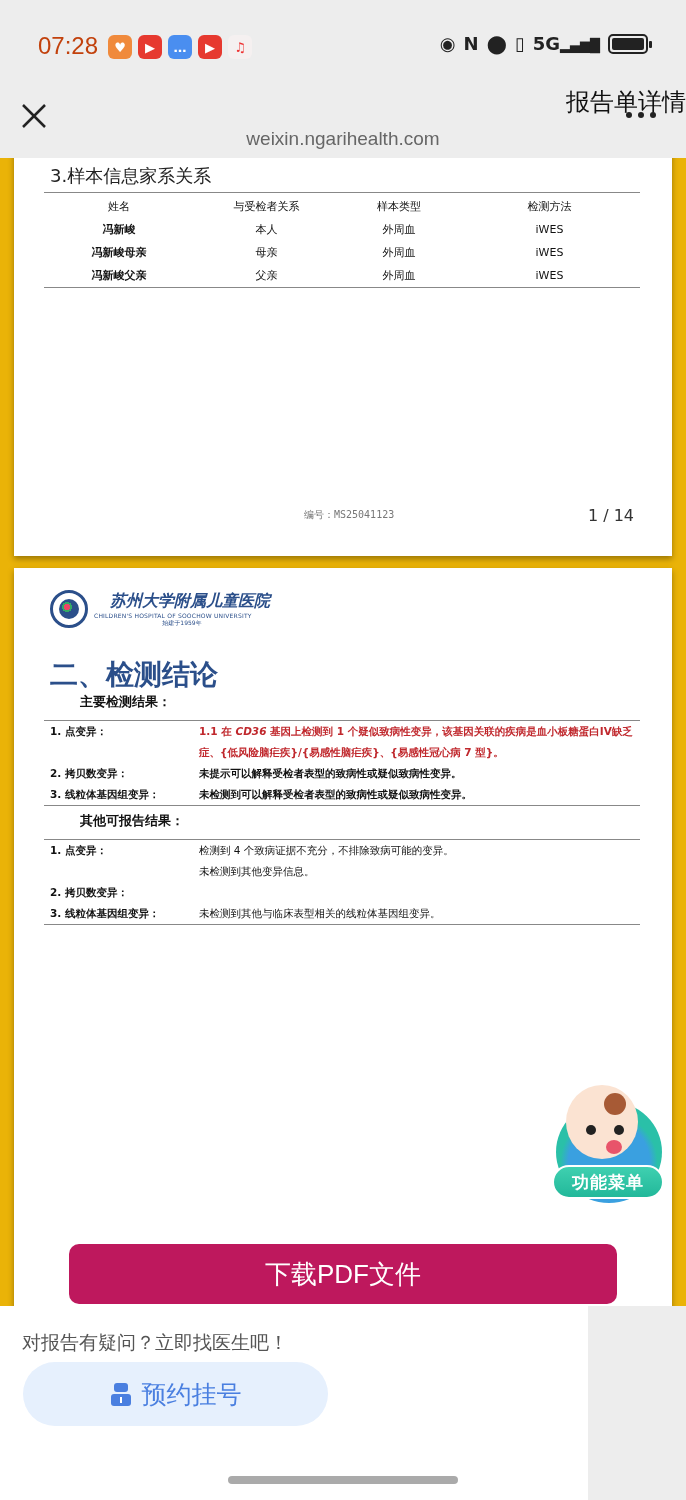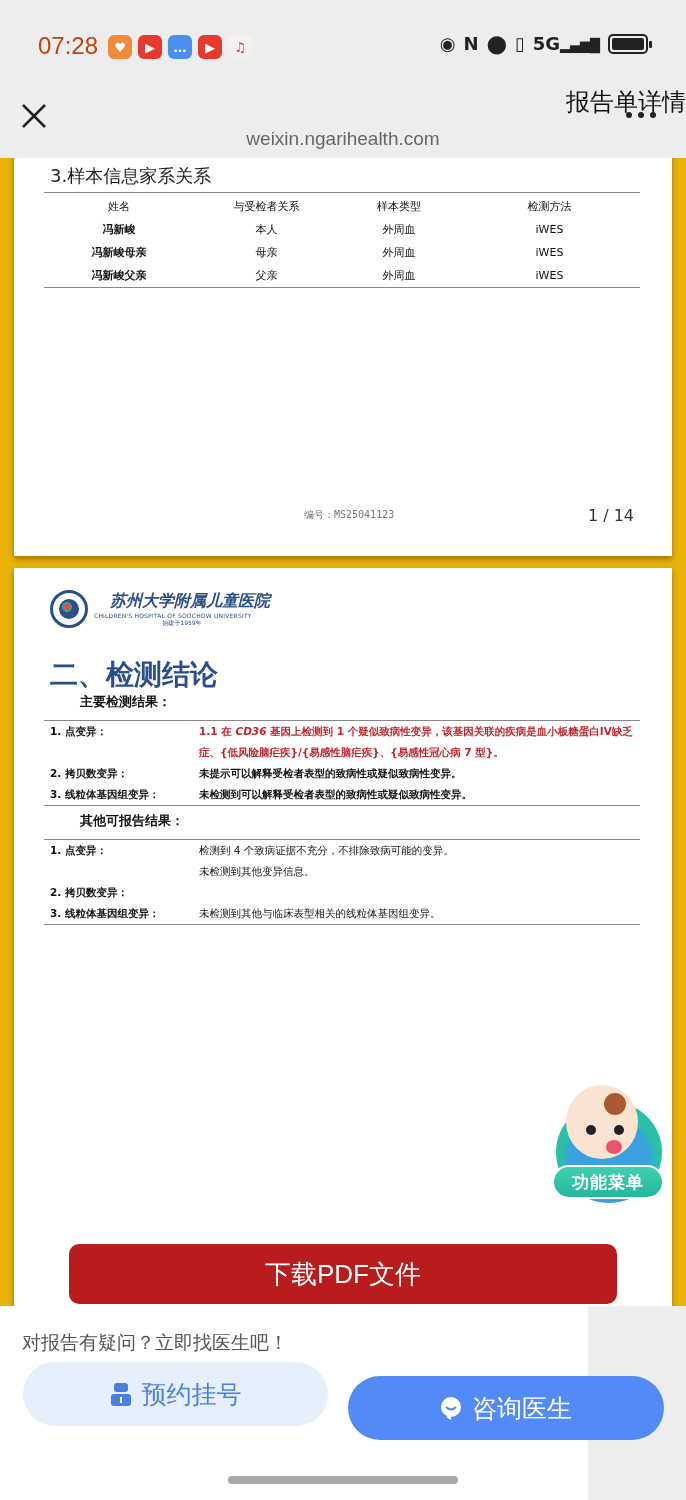--- a/index.html
+++ b/index.html
@@ -58,21 +58,21 @@
   .bold { font-weight: bold; }
 
   .fab { position: absolute; left: 552px; top: 1085px; width: 112px; height: 122px; }
   .fab-circle { position: absolute; left: 4px; top: 16px; width: 106px; height: 102px; border-radius: 50%; background: radial-gradient(circle at 50% 60%, #3aa0e0 0 50%, #2ac0a8 60%); }
   .fab-head { position: absolute; left: 14px; top: 0; width: 72px; height: 74px; border-radius: 50%; background: #fbe3d2; }
   .fab-hair { position: absolute; left: 38px; top: 8px; width: 22px; height: 22px; border-radius: 50%; background: #a75a35; }
   .fab-eye { position: absolute; top: 40px; width: 10px; height: 10px; border-radius: 50%; background: #222; }
   .fab-pacifier { position: absolute; left: 40px; top: 55px; width: 16px; height: 14px; border-radius: 50%; background: #e8546a; }
   .fab-label { position: absolute; left: 0; top: 80px; width: 112px; height: 34px; border-radius: 17px; background: linear-gradient(#3fd0b0, #22b89a); border: 2px solid #fff; color: #fff; font-weight: bold; font-size: 17px; text-align: center; line-height: 30px; letter-spacing: 1px; }
 
-  .download-btn { position: absolute; left: 69px; top: 1244px; width: 548px; height: 60px; border-radius: 10px; background: #b91c1c; color: #fff; font-size: 26px; text-align: center; line-height: 60px; border: none; }
+  .download-btn { position: absolute; left: 69px; top: 1244px; width: 548px; height: 60px; border-radius: 10px; background: #be185d; color: #fff; font-size: 26px; text-align: center; line-height: 60px; border: none; }
 
   .bottom { position: absolute; left: 0; top: 1306px; width: 588px; height: 194px; background: #fff; }
   .prompt { position: absolute; left: 22px; top: 24px; font-size: 19px; color: #555; }
   .btn-book { position: absolute; left: 23px; top: 56px; width: 305px; height: 64px; border-radius: 32px; background: #e6f0fd; color: #4a7fe0; font-size: 25px; display:flex; align-items:center; justify-content:center; gap: 10px; border: none; }
   .btn-consult { position: absolute; left: 348px; top: 70px; width: 316px; height: 64px; border-radius: 32px; background: #528bf7; color: #fff; font-size: 25px; display:flex; align-items:center; justify-content:center; gap: 10px; border: none; }
   .home-ind { position: absolute; left: 228px; top: 170px; width: 230px; height: 8px; border-radius: 4px; background: #aaa; }
 </style>
 </head>
 <body>
 
@@ -214,22 +214,14 @@
 <div class="bottom">
   <div class="prompt">对报告有疑问？立即找医生吧！</div>
   <button class="btn-book">
     <svg width="22" height="24" viewBox="0 0 22 24">
       <rect x="4" y="1" width="14" height="9" rx="3" fill="#4a7fe0"></rect>
       <rect x="1" y="12" width="20" height="12" rx="3" fill="#4a7fe0"></rect>
       <rect x="10" y="15" width="2" height="6" fill="#fff"></rect>
     </svg>
     <span>预约挂号</span>
   </button>
-  <button class="btn-consult">
-    <svg width="22" height="24" viewBox="0 0 22 24">
-      <circle cx="11" cy="11" r="10" fill="#fff"></circle>
-      <path d="M6 21 L11 24 L11 19 Z" fill="#fff"></path>
-      <path d="M6 11 Q11 16 16 11" stroke="#528bf7" stroke-width="2" fill="none"></path>
-    </svg>
-    <span>咨询医生</span>
-  </button>
   <div class="home-ind"></div>
 </div>
 
 </body></html>

